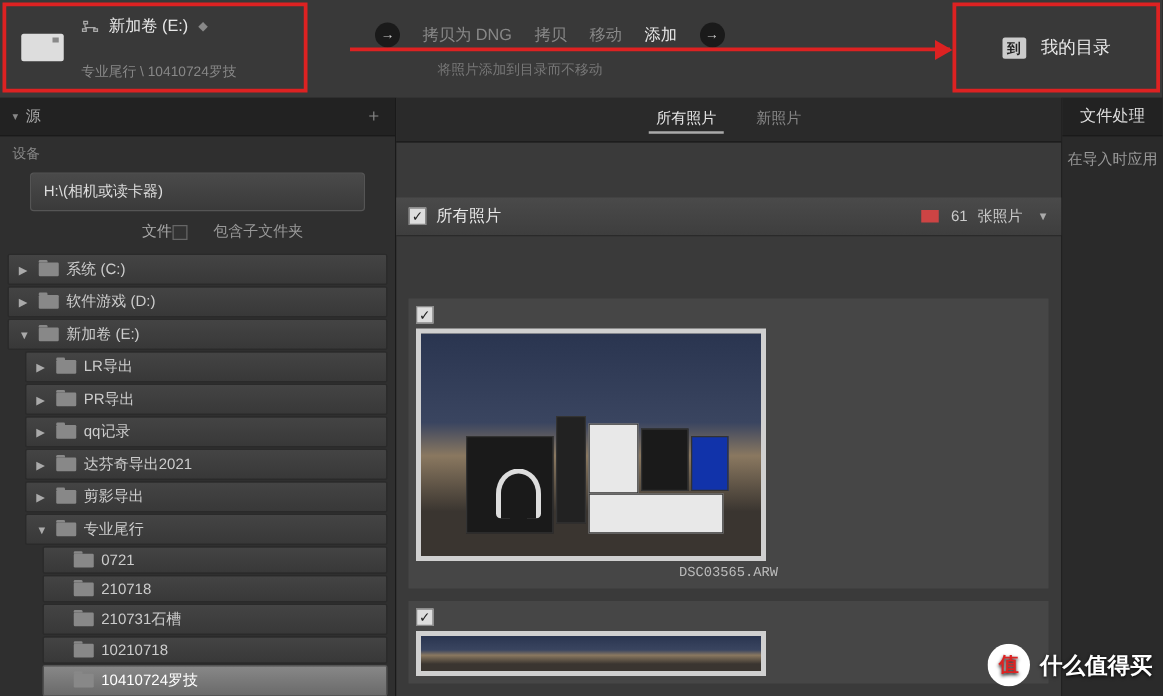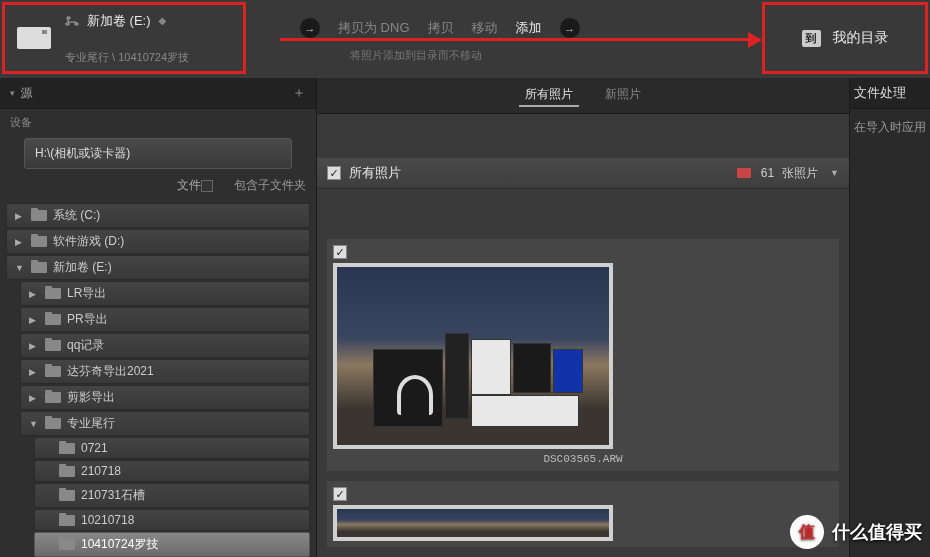--- a/index.html
+++ b/index.html
@@ -32,21 +32,21 @@
     
     .main-area { display: flex; height: 479px; }
     
     .left-panel { width: 316px; background: #2f2f2f; display: flex; flex-direction: column; }
     .panel-header { display: flex; align-items: center; justify-content: space-between; padding: 6px 10px; background: #222; border-bottom: 1px solid #1a1a1a; }
     .panel-header-left { display: flex; align-items: center; gap: 6px; }
     .collapse-arrow { color: #888; font-size: 9px; }
     .plus-btn { color: #888; font-size: 14px; cursor: pointer; }
     
     .section-label { padding: 6px 10px; color: #888; font-size: 11px; }
-    .section-row { display: flex; justify-content: flex-end; align-items: center; padding: 6px 10px; margin-left: 40px; }
+    .section-row { display: flex; justify-content: center; align-items: center; padding: 6px 10px; margin-left: 40px; }
     .device-btn { margin: 2px 24px; padding: 6px 10px; background: linear-gradient(#4a4a4a,#3a3a3a); border: 1px solid #555; border-radius: 3px; color: #ddd; font-size: 12px; cursor: pointer; }
     .checkbox-row { display: flex; align-items: center; gap: 21px; color: #999; }
     .chk { width: 12px; height: 12px; border: 1px solid #666; background: #333; }
     
     .tree { flex: 1; overflow-y: auto; padding: 2px 0; }
     .tree-item { display: flex; align-items: center; padding: 3px 8px; margin: 1px 6px; background: linear-gradient(#444,#383838); border: 1px solid #2a2a2a; border-radius: 2px; cursor: pointer; gap: 6px; color: #ccc; font-size: 12px; }
     .tree-item.selected { background: linear-gradient(#888,#6a6a6a); color: #fff; border-color: #555; }
     .tree-item .tri { color: #aaa; font-size: 9px; width: 10px; }
     .tree-item .fold { width: 16px; height: 11px; background: #888; border-radius: 1px; position: relative; }
     .tree-item .fold::before { content:""; position:absolute; top:-2px; left:0; width:7px; height:2px; background:#888; border-radius:1px 1px 0 0; }
@@ -74,21 +74,21 @@
     .pb2 { left: 108px; bottom: 26px; width: 24px; height: 86px; background:#222; }
     .pb3 { left: 134px; bottom: 50px; width: 40px; height: 56px; background:#e8e8e8; }
     .pb4 { left: 134px; bottom: 18px; width: 108px; height: 32px; background:#e8e8e8; }
     .pb5 { left: 176px; bottom: 52px; width: 38px; height: 50px; }
     .pb6 { left: 216px; bottom: 52px; width: 30px; height: 44px; background:#13a; }
     .headphone { position:absolute; left:60px; bottom:30px; width:36px; height:40px; border:4px solid #ddd; border-radius:50% 50% 10% 10%; border-bottom:none; }
     .thumb-name { text-align: center; color: #bbb; font-size: 11px; padding: 4px 0 0; font-family: Liberation Mono, monospace; }
     .thumb-img.partial { height: 36px; }
     
     .right-panel { width: 80px; background: #2a2a2a; }
-    .right-header { padding: 6px 4px; text-align: left; color: #ddd; font-size: 13px; background: #222; border-bottom: 1px solid #1a1a1a; white-space: nowrap; }
+    .right-header { padding: 6px 4px; text-align: center; color: #ddd; font-size: 13px; background: #222; border-bottom: 1px solid #1a1a1a; white-space: nowrap; }
     .right-sub { padding: 10px 4px; text-align: right; color: #999; font-size: 12px; white-space: nowrap; }
     
     .watermark { position: absolute; right: 8px; bottom: 8px; display: flex; align-items: center; gap: 8px; color: #fff; font-size: 18px; font-weight: bold; text-shadow: 0 1px 3px #000; }
     .wm-circle { width: 34px; height: 34px; border-radius: 50%; background: #fff; color: #d22; display: flex; align-items: center; justify-content: center; font-size: 16px; font-weight: bold; }
   </style>
 </head>
 <body>
 
 <div class="top-bar">
   <div class="source-box">

